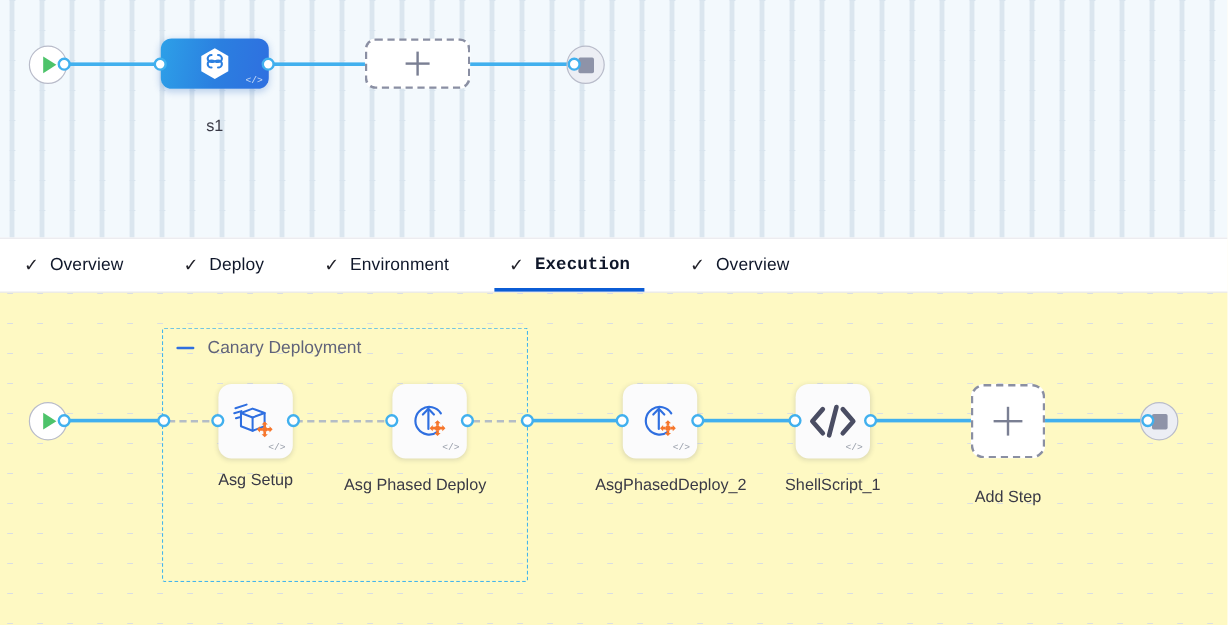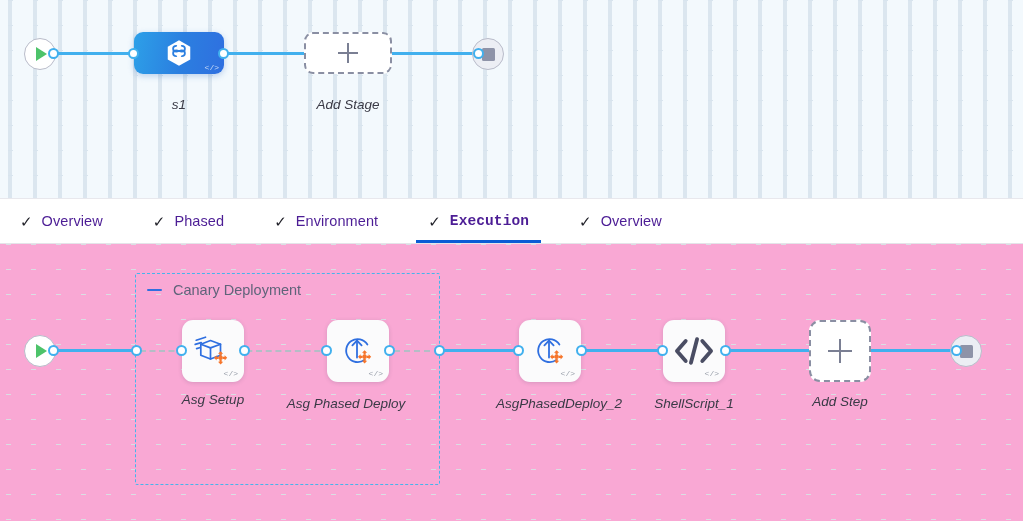--- a/index.html
+++ b/index.html
@@ -35,21 +35,21 @@
     background-position: 8px 10px;
     height: 100%;
     
     -webkit-mask-image: repeating-linear-gradient(to bottom,
        #000 0px, #000 1px, transparent 1px, transparent 25px);
     mask-image: repeating-linear-gradient(to bottom,
        #000 0px, #000 1px, transparent 1px, transparent 25px);
   }
   #steps-canvas {
     top: 244px; height: 277px;
-    background-color: #f9a8d4;
+    background-color: #fef9c3;
     padding-left: 32px;
   }
   #steps-canvas .dots {
     position: absolute; inset: 0;
     background-image:
       repeating-linear-gradient(to right,
         #dadee3 0px, #dadee3 5px, transparent 5px, transparent 25px);
     background-size: 25px 25px;
     background-position: 6px 8px;
     -webkit-mask-image: repeating-linear-gradient(to bottom,
@@ -74,21 +74,21 @@
     padding: 0 2px;
     margin-right: 46px;
     position: relative;
     cursor: pointer;
   }
   .tab .tick {
     font-size: 15px; color: #22222a; line-height: 1;
     font-weight: 400;
   }
   .tab .tlabel {
-    font-size: 14.5px; color: #4c1d95; letter-spacing: .1px;
+    font-size: 14.5px; color: #0f172a; letter-spacing: .1px;
   }
   .tab.active .tlabel { font-weight: 700; font-family: Liberation Mono, monospace; }
   .tab.active::after {
     content: ""; position: absolute;
     left: -10px; right: -10px; bottom: 0;
     height: 3px; background: #0b5cd5;
   }
 
   
   .node { position: absolute; }
@@ -105,21 +105,20 @@
     background: none; height: 0;
     border-top: 2.5px dashed #b4bdc6;
   }
   .nodelabel {
     position: absolute;
     text-align: center;
     font-size: 13.5px;
     color: #3a3a46;
     line-height: 19px;
     z-index: 5;
-    font-style: italic;
   }
 
   
   .terminal {
     width: 32px; height: 32px; border-radius: 50%;
     display: flex; align-items: center; justify-content: center;
     z-index: 5;
   }
   .terminal.start { background: #ffffff; border: 1.5px solid #b9bcca; }
   .terminal.end   { background: #eceef4; border: 1.5px solid #b9bcca; }
@@ -225,36 +224,35 @@
       </svg>
       <span class="codebadge">&lt;/&gt;</span>
     </div>
     <div class="port" style="left:128px; top:48px;"></div>
     <div class="port" style="left:218px; top:48px;"></div>
     <div class="nodelabel" style="left:119px; top:95px; width:120px;">s1</div>
 
     <div class="node addnode" id="add-stage-node" style="left:304px; top:32px;">
       <div class="plus"></div>
     </div>
-    <div class="nodelabel" style="left:288px; top:95px; width:120px;">Add Stage</div>
 
     <div class="port" style="left:473px; top:48px;"></div>
     <div class="node terminal end" style="left:472px; top:38px;">
       <div class="stop-sq"></div>
     </div>
   </div>
 
   <div id="tabbar">
     <div class="tab">
       <span class="tick">✓</span>
       <span class="tlabel">Overview</span>
     </div>
     <div class="tab">
       <span class="tick">✓</span>
-      <span class="tlabel">Phased</span>
+      <span class="tlabel">Deploy</span>
     </div>
     <div class="tab">
       <span class="tick">✓</span>
       <span class="tlabel">Environment</span>
     </div>
     <div class="tab active">
       <span class="tick">✓</span>
       <span class="tlabel">Execution</span>
     </div>
     <div class="tab">
@@ -365,21 +363,21 @@
       </svg>
       <span class="codebadge dark">&lt;/&gt;</span>
     </div>
     <div class="port" style="left:657px; top:101px;"></div>
     <div class="port" style="left:720px; top:101px;"></div>
     <div class="nodelabel" style="left:634px; top:150px; width:120px;">ShellScript_1</div>
 
     <div class="node addnode" id="add-step-node" style="left:809px; top:76px;">
       <div class="plus"></div>
     </div>
-    <div class="nodelabel" style="left:780px; top:148px; width:120px;">Add Step</div>
+    <div class="nodelabel" style="left:780px; top:160px; width:120px;">Add Step</div>
 
     <div class="port" style="left:951px; top:101px;"></div>
     <div class="node terminal end" style="left:950px; top:91px;">
       <div class="stop-sq"></div>
     </div>
   </div>
 
 </div>
 
 </body></html>

